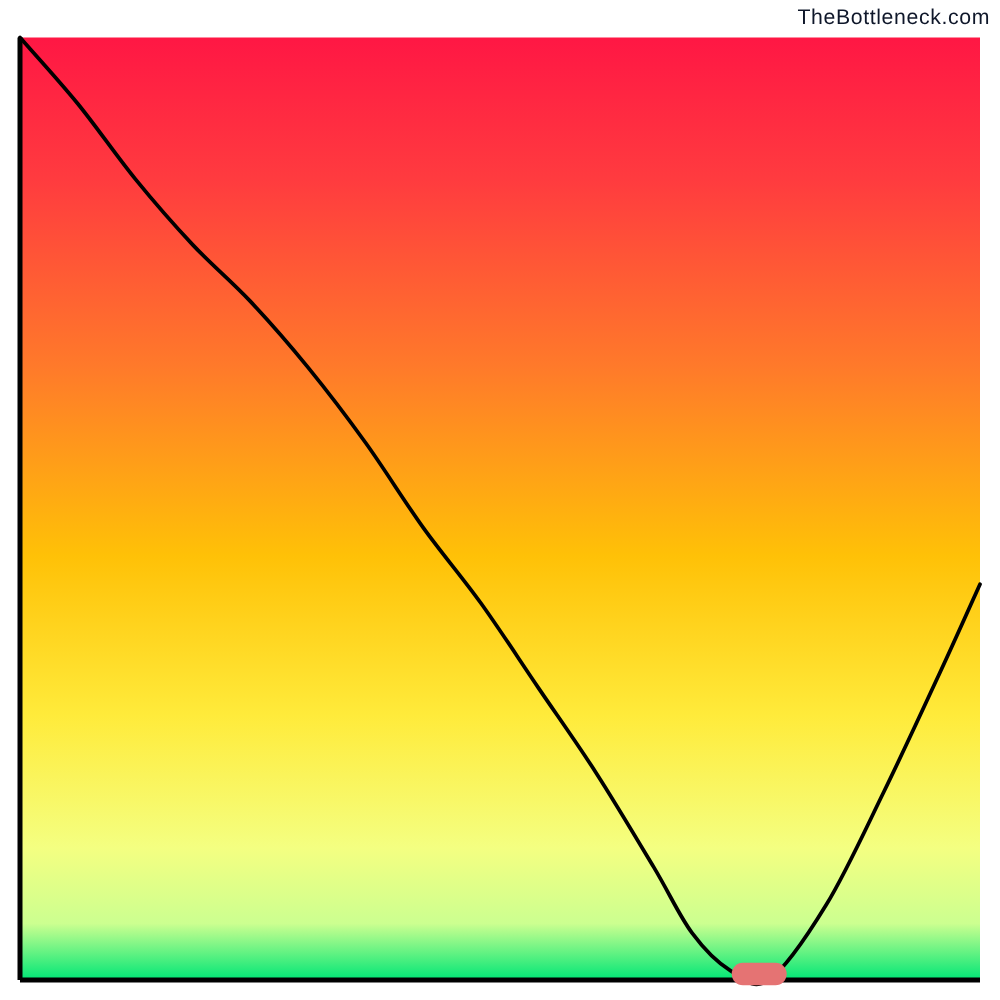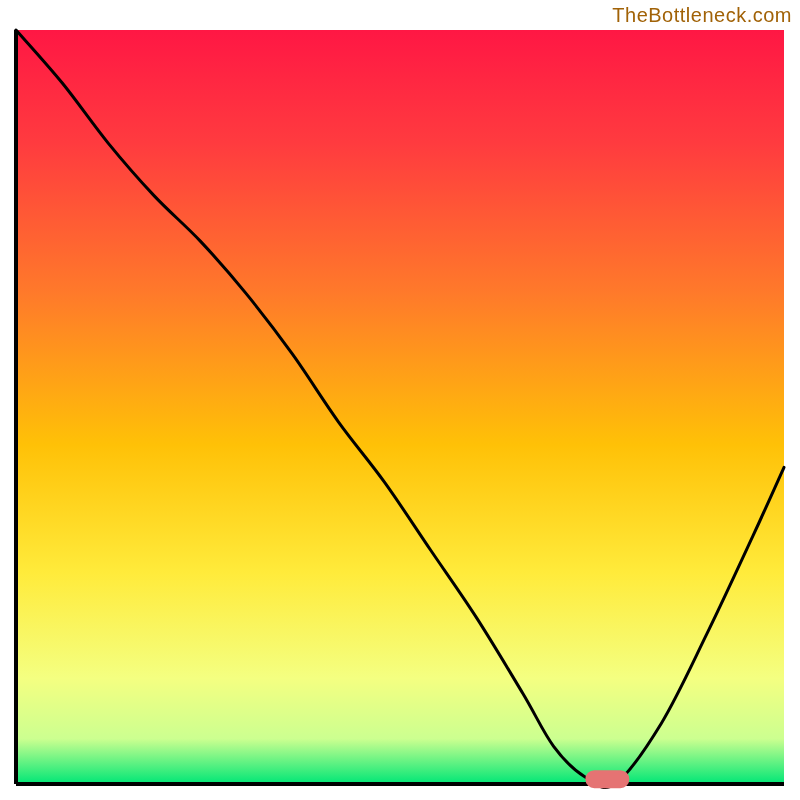--- a/index.html
+++ b/index.html
@@ -7,22 +7,22 @@
     padding: 0;
     width: 800px;
     height: 800px;
     background: #ffffff;
     font-family: Arial, Helvetica, sans-serif;
   }
   .watermark {
     position: absolute;
     top: 4px;
     right: 8px;
-    color: #a16207;
-    font-size: 20px;
+    color: #0f172a;
+    font-size: 17px;
     font-weight: 400;
     letter-spacing: 0.5px;
   }
   .chart-wrap {
     position: absolute;
     left: 0;
     top: 0;
     width: 800px;
     height: 800px;
   }

